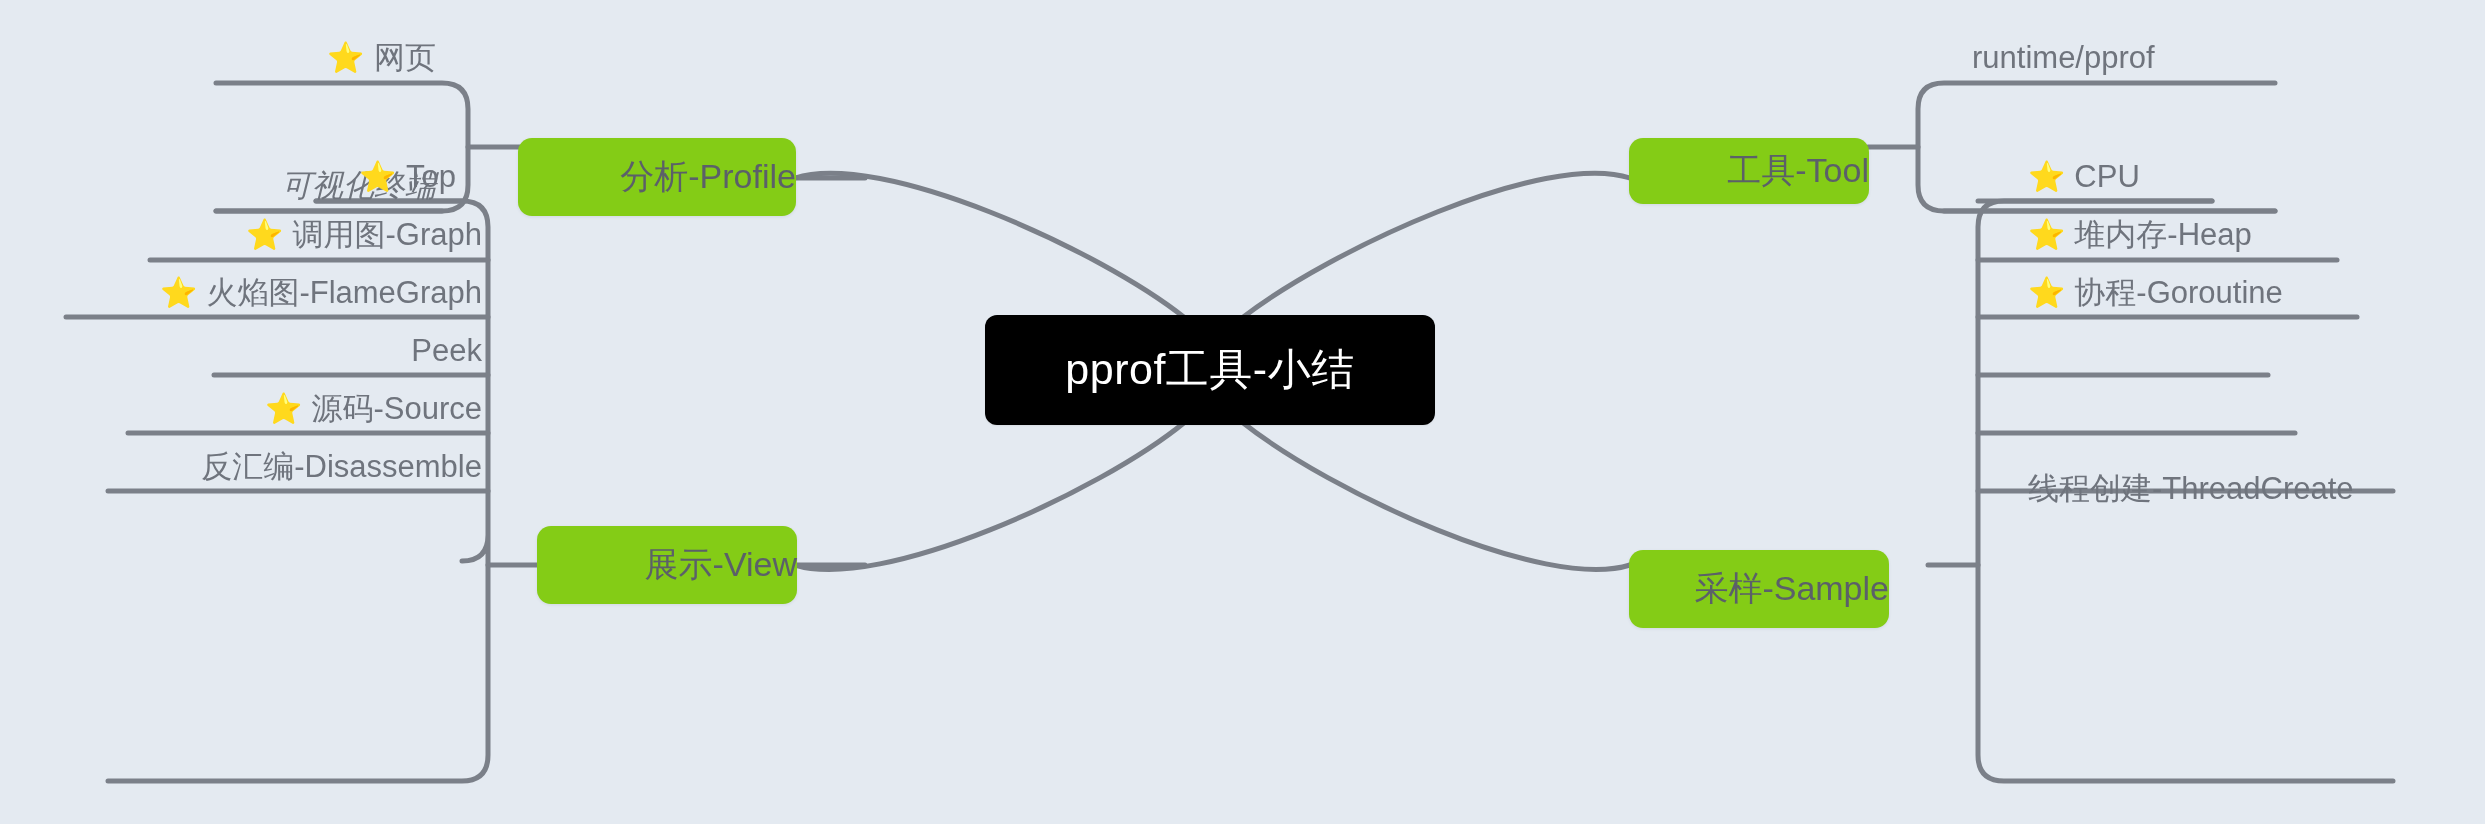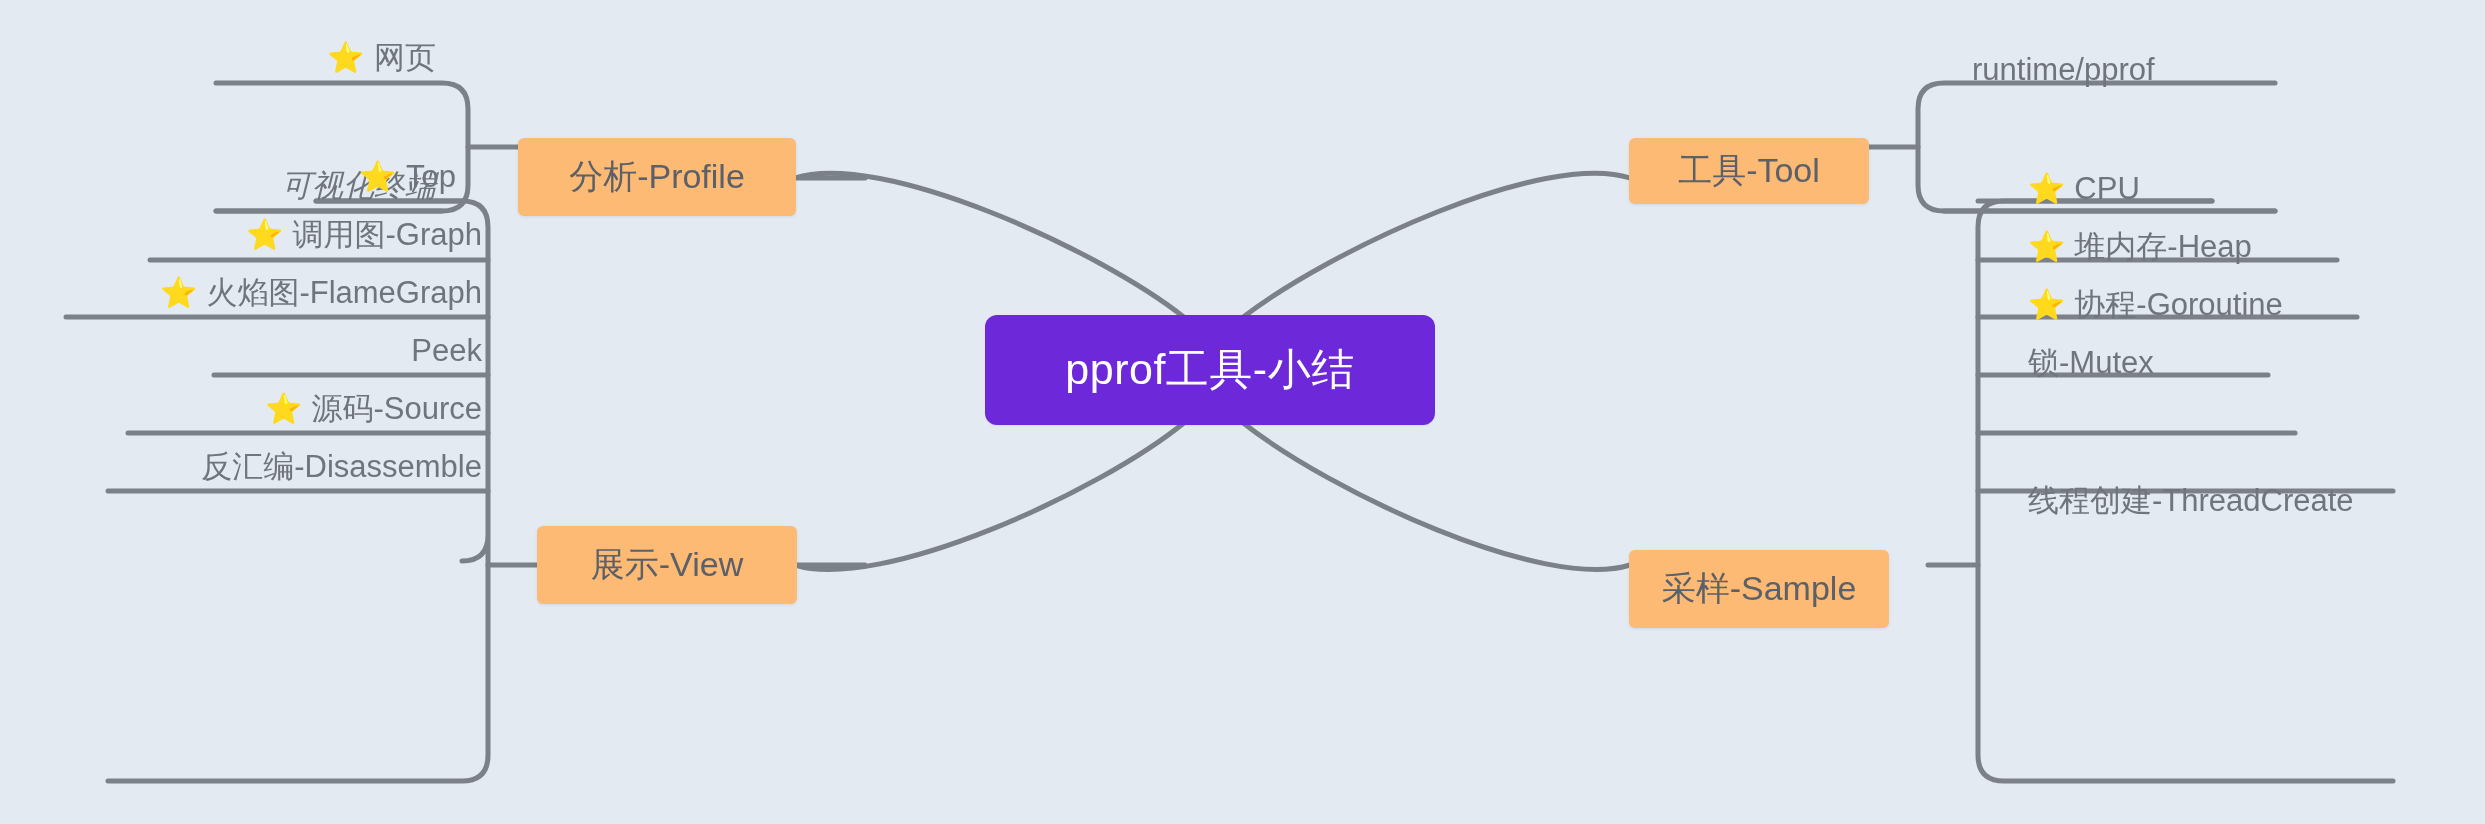--- a/index.html
+++ b/index.html
@@ -15,46 +15,47 @@
 
   .node{
     position:absolute;
     display:flex;align-items:center;justify-content:center;
     box-sizing:border-box;
     white-space:nowrap;
   }
 
   
   .root{
-    background:#6d28d9;
+    background:#000000;
     border-radius:12px;
     color:#ffffff;
     font-size:43px;
     letter-spacing:.5px;
     box-shadow:0 1px 2px rgba(0,0,0,.06);
   }
 
   
   .branch{
-    background:#fdba74;
-    border-radius:6px;
+    background:#84cc16;
+    border-radius:14px;
     color:#5b6069;
     font-size:34px;
     box-shadow:0 1px 3px rgba(60,70,85,.10);
+    justify-content:flex-end;
   }
 
   
   .leaf{
     color:#6f747d;
     font-size:31px;
     background:transparent;
     padding:0 6px;
   }
   .leaf.ralign{justify-content:flex-end;}
-  .leaf.lalign{justify-content:flex-start;margin-top:12px;}
+  .leaf.lalign{justify-content:flex-start;}
   .leaf .star{
     font-size:30px;
     margin-right:9px;
     line-height:1;
     display:inline-block;
     filter:saturate(1.15);
   }
   .leaf .txt{display:inline-block;}
 </style>
 </head>
@@ -183,22 +184,19 @@
   <div class="node leaf lalign" style="left:2022px;top:211px;width:330px;height:48px;">
     <span class="star">⭐</span>
     <span class="txt">堆内存-Heap</span>
   </div>
 
   <div class="node leaf lalign" style="left:2022px;top:269px;width:350px;height:48px;">
     <span class="star">⭐</span>
     <span class="txt">协程-Goroutine</span>
   </div>
 
-  <div class="node leaf lalign" style="left:2022px;top:327px;width:260px;height:48px;">
-    <span class="txt">锁-Mutex</span>
-  </div>
 
 
   <div class="node leaf lalign" style="left:2022px;top:465px;width:400px;height:48px;">
     <span class="txt">线程创建-ThreadCreate</span>
   </div>
 
 </div>
 
 </body></html>

